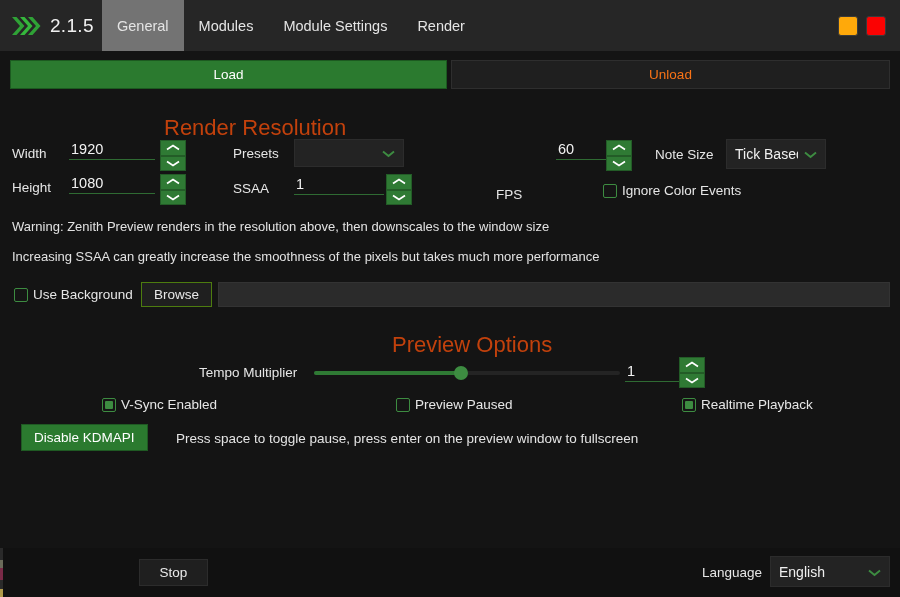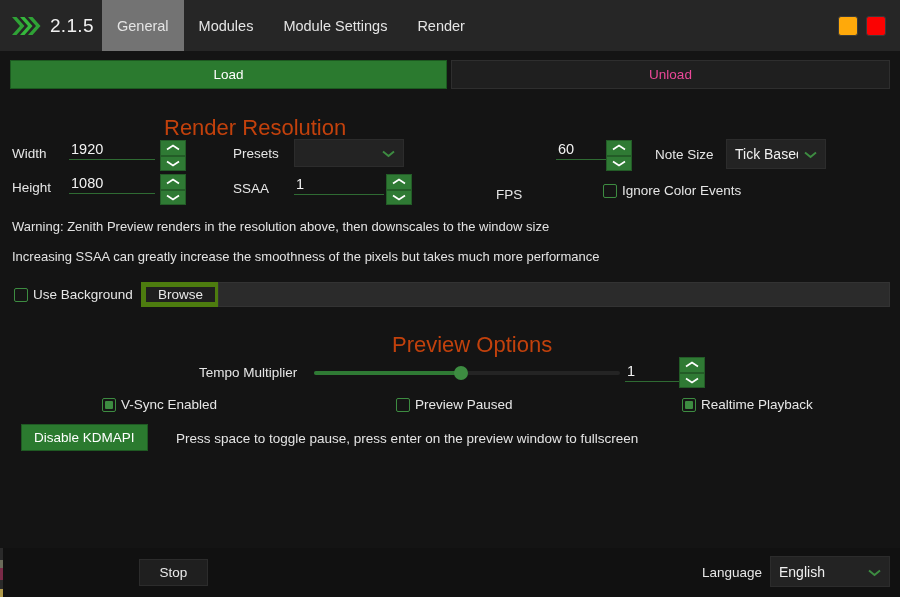--- a/index.html
+++ b/index.html
@@ -66,21 +66,21 @@
   }
   .btn-load {
     width: 437px; height: 29px;
     background: #2b7a2f; color: #fff;
     border: 1px solid #1c5a20;
     font-size: 13.5px; cursor: pointer;
     font-family: "Liberation Sans", sans-serif;
   }
   .btn-unload {
     width: 439px; height: 29px;
-    background: #1f1f1f; color: #ec4899;
+    background: #1f1f1f; color: #f97316;
     border: 1px solid #2e2e2e;
     font-size: 13.5px; cursor: pointer;
     font-family: "Liberation Sans", sans-serif;
   }
 
   .sec-title {
     position: absolute;
     font-size: 22px; color: #c2410c;
     white-space: nowrap;
   }
@@ -157,21 +157,21 @@
   .cbox .ctext { font-size: 13.5px; color: #e6e6e6; }
 
   .warn {
     position: absolute;
     font-size: 13px; color: #e2e2e2;
     white-space: nowrap;
   }
 
   .browse-btn {
     position: absolute;
-    background: #1f1f1f; border: 5px solid #4d7c0f;
+    background: #1f1f1f; border: 1px solid #4d7c0f;
     color: #e8e8e8; font-size: 13.5px;
     cursor: pointer; height: 25px;
     padding: 0 12px;
     font-family: "Liberation Sans", sans-serif;
   }
   .pathfield {
     position: absolute;
     background: #2b2b2b; border: 1px solid #333;
     height: 25px; color: #ddd; font-size: 13px;
     padding: 0 6px;

